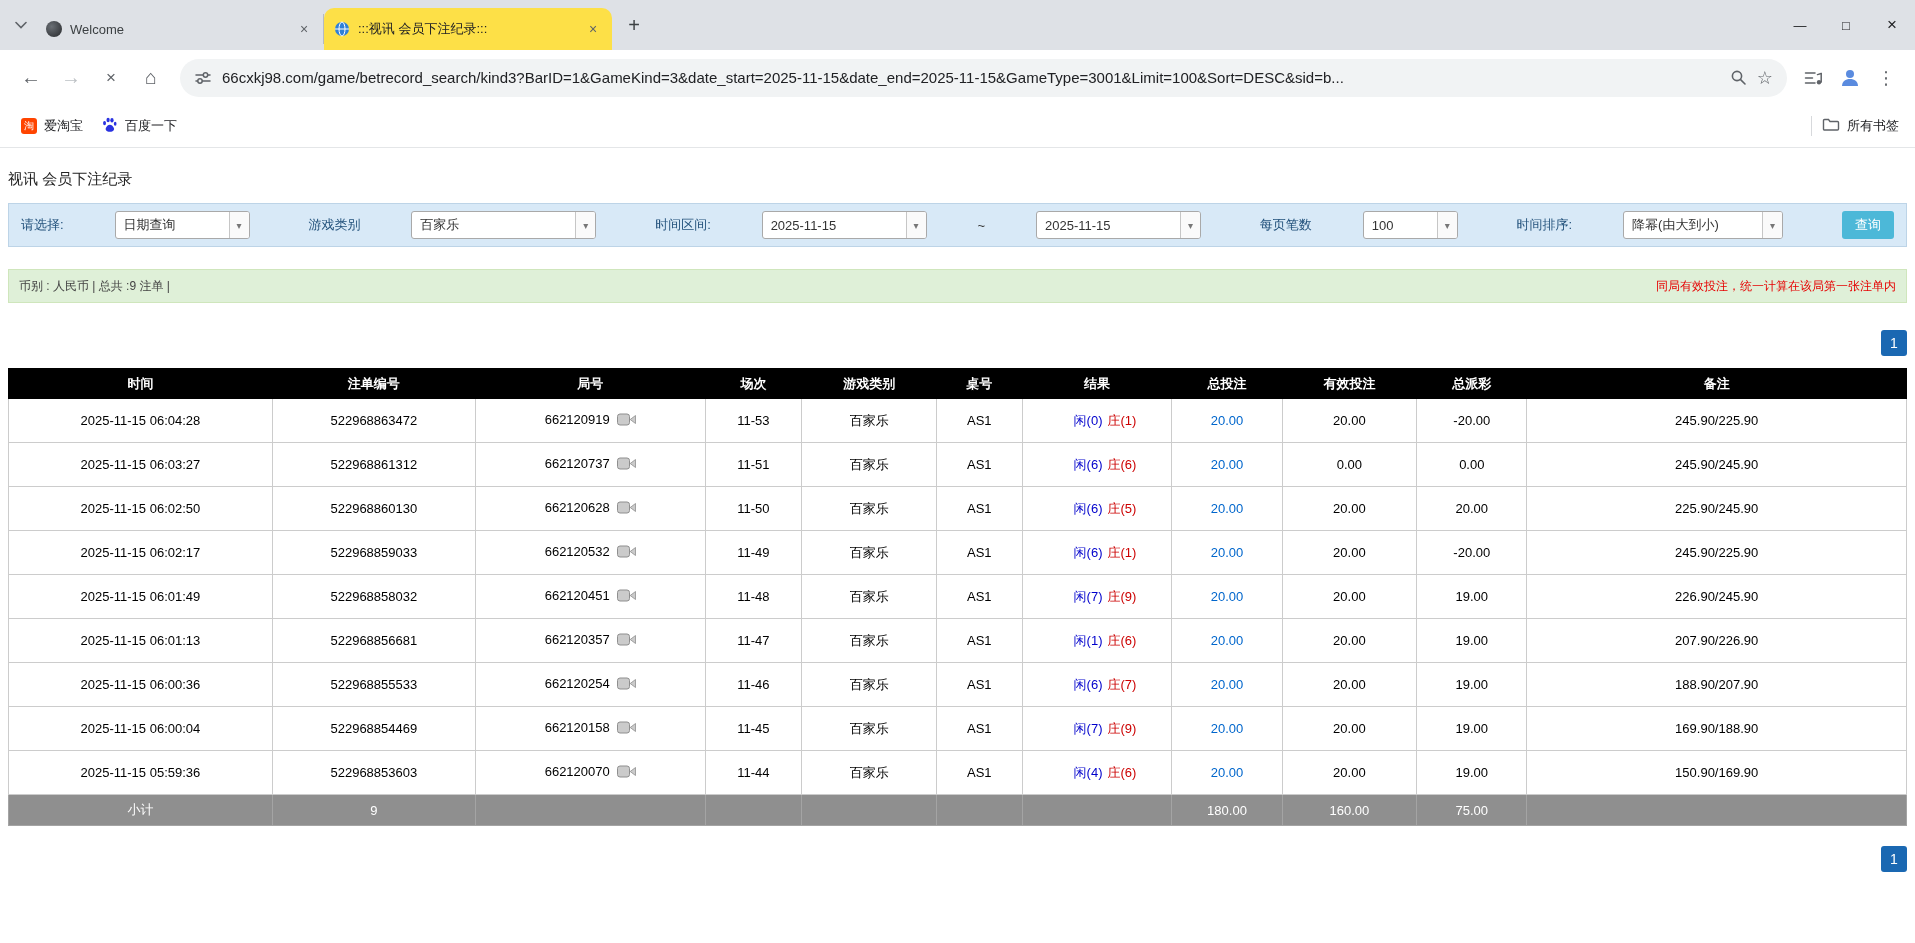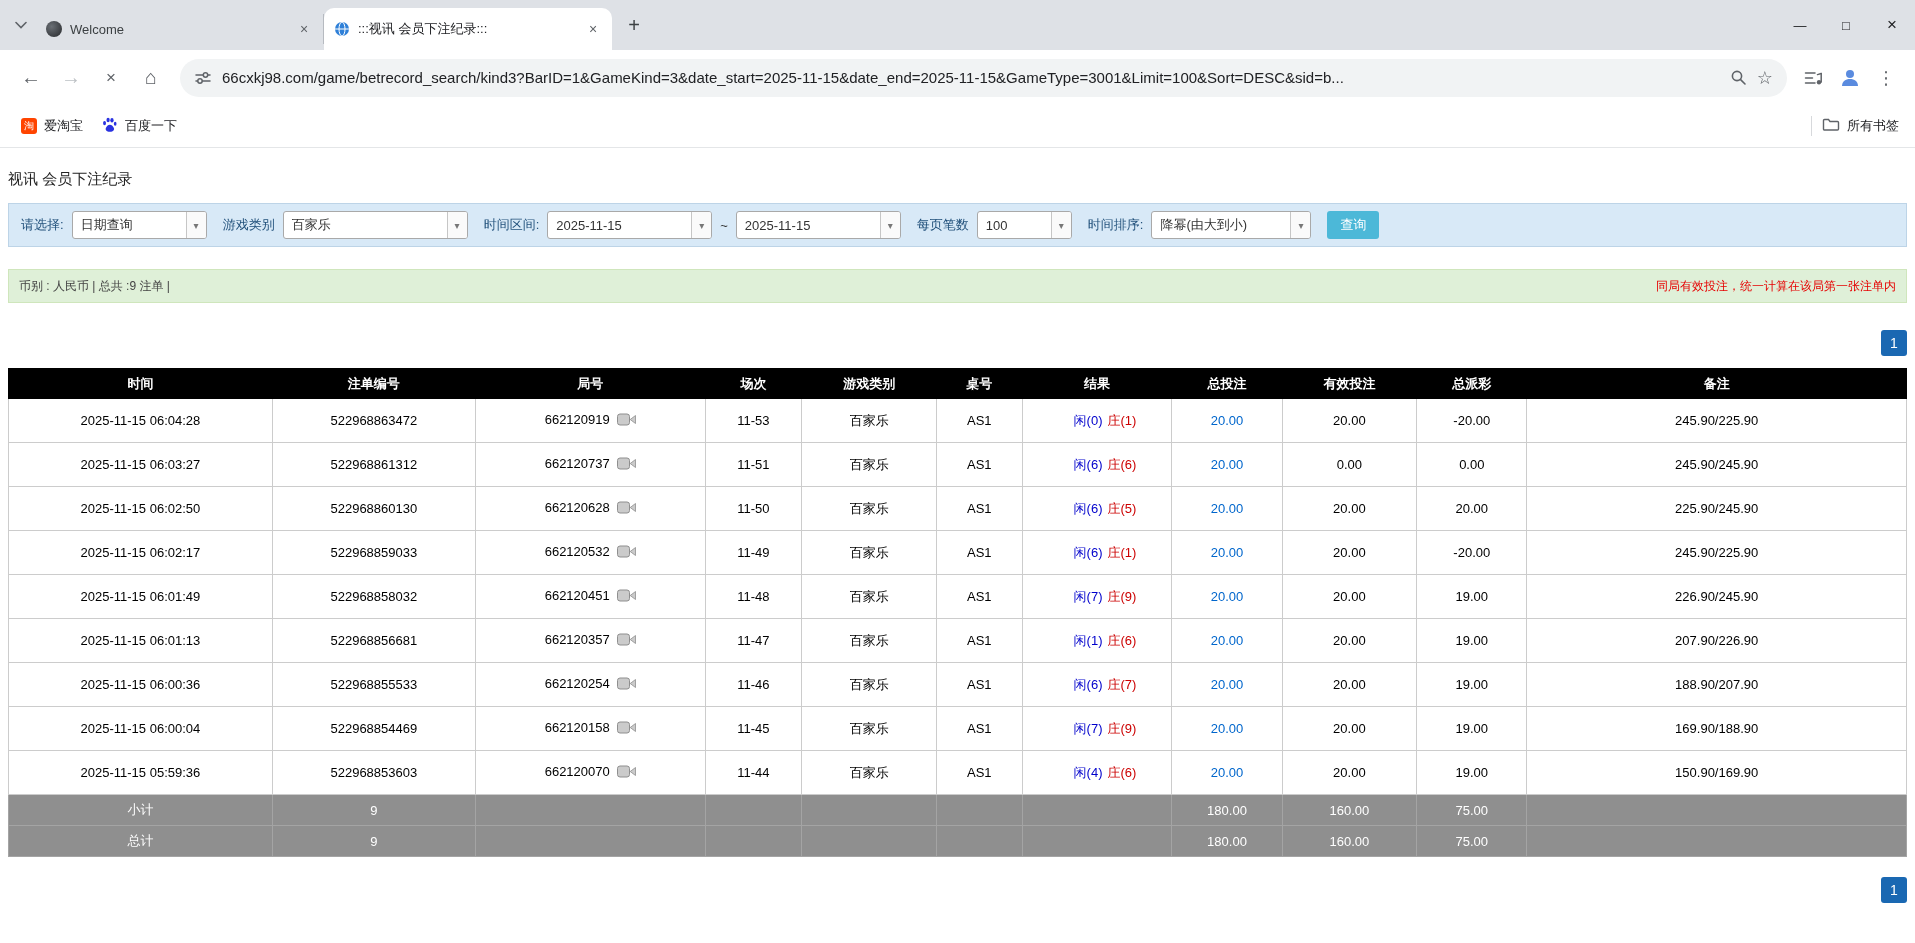--- a/index.html
+++ b/index.html
@@ -4,21 +4,21 @@
 <style>
   * { box-sizing: border-box; margin: 0; padding: 0; }
   html,body { width:1915px; height:943px; overflow:hidden; background:#fff;
     font-family:"Liberation Sans", sans-serif; }
 
   
   .tabbar { height:50px; background:#dee1e6; display:flex; align-items:flex-end; padding-left:6px; }
   .tab-search { align-self:center; width:30px; height:30px; display:flex; align-items:center; justify-content:center; color:#5f6368; }
   .tab { width:288px; height:42px; display:flex; align-items:center; padding:0 10px; gap:8px; font-size:13px; color:#3c4043; position:relative; }
   .tab.inactive { border-right:1px solid #b6bac0; height:30px; margin-bottom:6px;margin-top:44px; }
-  .tab.active { background:#ffffff; border-radius:10px 10px 0 0; color:#202124; }
+  .tab.active { background:#fde047; border-radius:10px 10px 0 0; color:#202124; }
   .tab-title { flex:1; white-space:nowrap; overflow:hidden; text-overflow:ellipsis; }
   .tab-close { width:18px; height:18px; border-radius:50%; display:flex; align-items:center; justify-content:center; font-size:14px; color:#5f6368; }
   .favicon { width:16px; height:16px; flex:0 0 16px; display:inline-flex; align-items:center; justify-content:center; }
   .favicon.dark { border-radius:50%; background:radial-gradient(circle at 35% 35%, #6a6f75, #26282b); }
   .newtab { align-self:center; width:28px; height:28px; margin-left:8px; display:flex; align-items:center; justify-content:center; font-size:20px; color:#3c4043; border-radius:50%; }
   .wincontrols { margin-left:auto; display:flex; align-self:stretch; }
   .winbtn { width:46px; display:flex; align-items:center; justify-content:center; color:#202124; font-size:13px; }
   .winbtn.close-glyph { font-size:17px; }
 
   .toolbar { height:55px; background:#fff; display:flex; align-items:center; padding:0 12px; gap:2px; }
@@ -37,21 +37,21 @@
   .bm-ico-taobao { width:16px; height:16px; background:#ff4400; border-radius:3px; color:#fff; font-size:10px; display:flex; align-items:center; justify-content:center; }
   .bm-right { margin-left:auto; display:flex; align-items:center; gap:10px; }
   .vsep { width:1px; height:20px; background:#d7d9dc; }
   .allbm { display:flex; align-items:center; gap:7px; font-size:13px; color:#202124; padding-right:4px; }
 
   
   .page { padding:0 8px; background:#fff; }
   .page-title { font-size:15px; color:#222; padding:22px 0 14px 0; }
 
   .filterbar { background:var(--filter-bar-bg,#d8e9f7); border:1px solid var(--filter-bar-border,#bdd4e7);
-    height:44px; display:flex; align-items:center; padding:0 12px; gap:8px; font-size:13px; }
+    height:44px; display:flex; align-items:center; padding:0 12px; gap:8px; font-size:13px;justify-content:space-between; }
   .flabel { color:#23527c; margin-left:8px; white-space:nowrap; }
   .flabel.first { margin-left:0; }
   .tilde { color:#333; }
   .combo { background:#fff; border:1px solid #a9a9a9; border-radius:3px; height:28px; display:flex; align-items:center; overflow:hidden; }
   .combo-text { padding:0 8px; flex:1; color:#333; white-space:nowrap; }
   .combo-arrow { width:20px; align-self:stretch; border-left:1px solid #c6c6c6; display:flex; align-items:center; justify-content:center; color:#777; font-size:10px; background:#fafafa; }
   .w135{width:135px} .w185{width:185px} .w165{width:165px} .w95{width:95px} .w160{width:160px}
   .btn-query { background:var(--query-button,#4cb8d8); color:#fff; border:none; border-radius:3px; height:28px; padding:0 13px; font-size:13px; margin-left:8px; cursor:pointer; }
 
   .infobar { background:var(--info-bar-bg,#dff0d8); border:1px solid var(--info-bar-border,#cfe6bc);
@@ -418,32 +418,19 @@
           <td></td>
           <td></td>
           <td></td>
           <td></td>
           <td></td>
           <td>180.00</td>
           <td>160.00</td>
           <td>75.00</td>
           <td></td>
         </tr>
-        <tr class="sumrow">
-          <td>总计</td>
-          <td>9</td>
-          <td></td>
-          <td></td>
-          <td></td>
-          <td></td>
-          <td></td>
-          <td>180.00</td>
-          <td>160.00</td>
-          <td>75.00</td>
-          <td></td>
-        </tr>
       </tbody>
   </table>
 
   <div class="pager bottom">
     <span class="pagebtn">1</span>
   </div>
 </div>
 
 </body></html>

